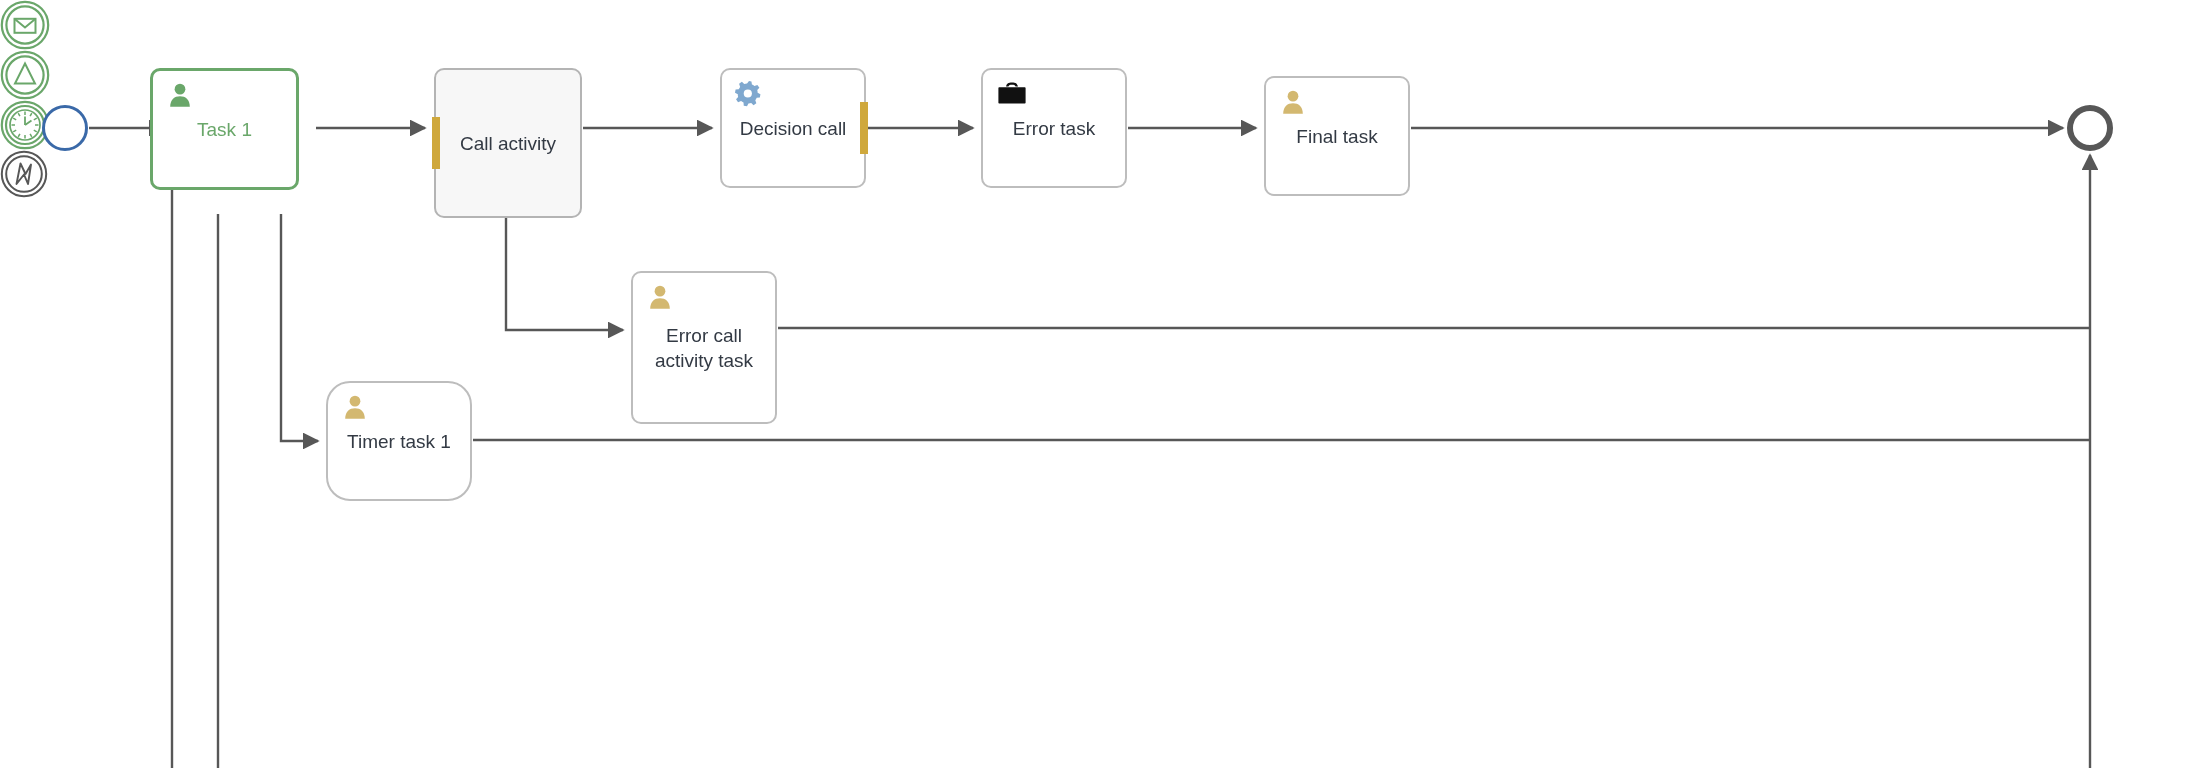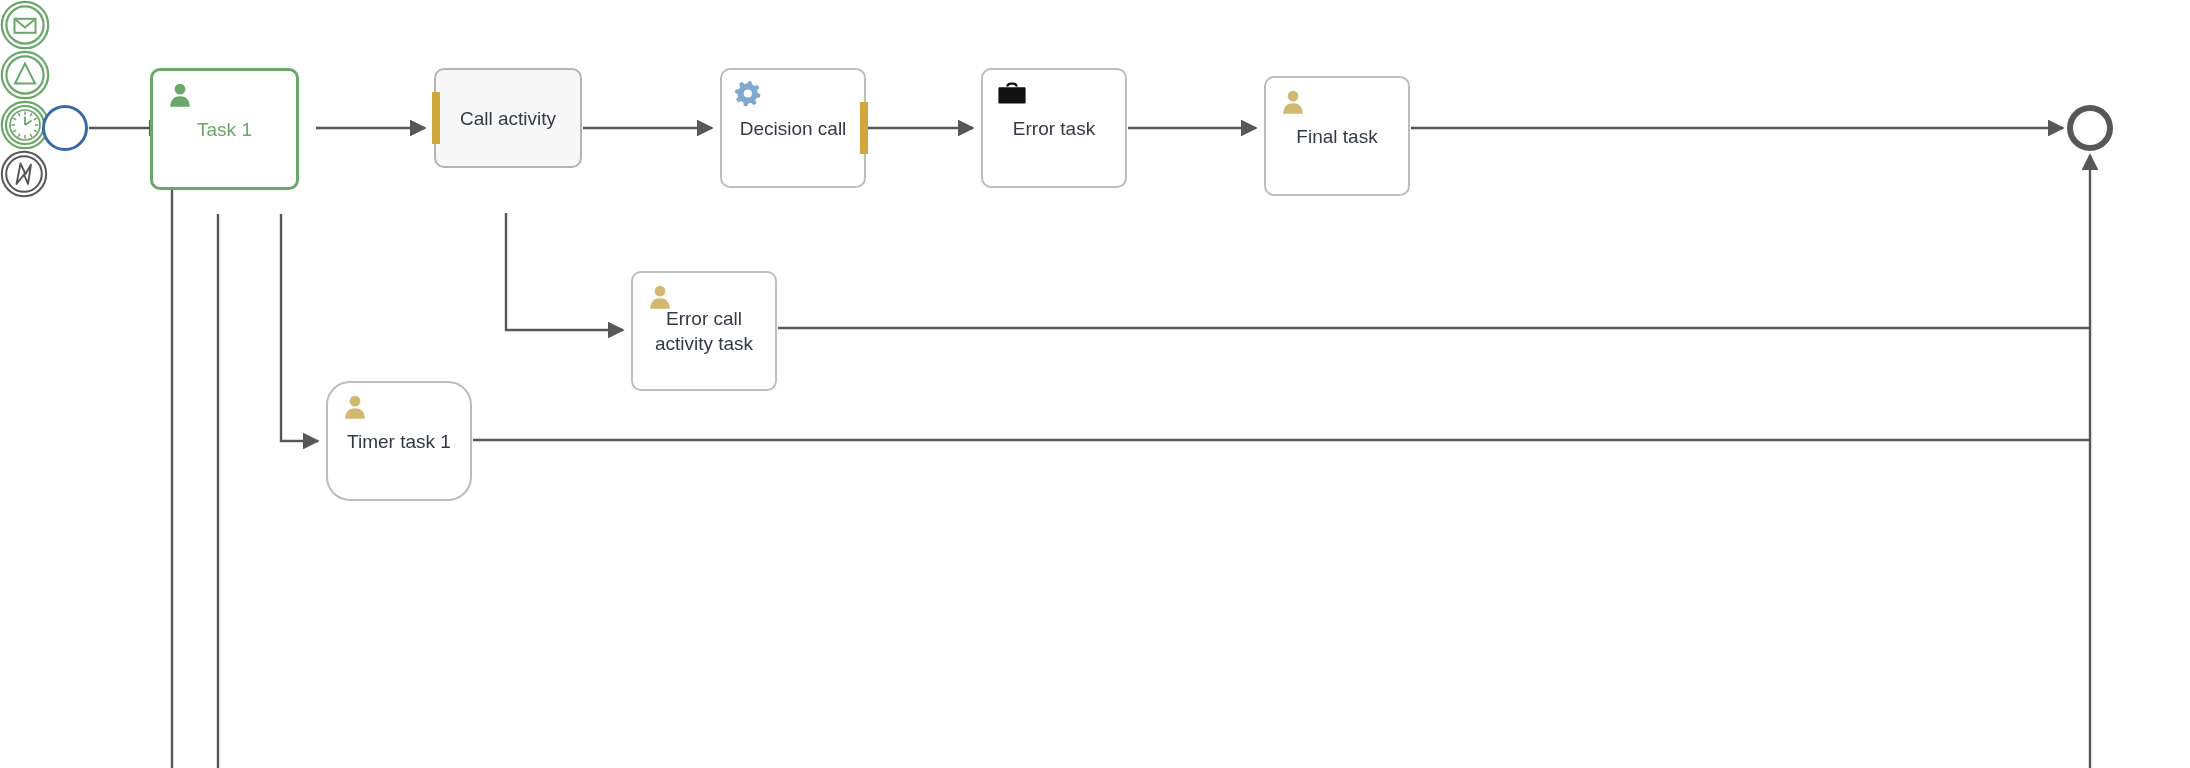--- a/index.html
+++ b/index.html
@@ -149,21 +149,21 @@
   <div class="node highlight" style="left:150px; top:68px; width:149px; height:122px;">
     <span class="type-icon">
       <svg viewBox="0 0 24 24" width="28" height="28">
         <circle cx="12" cy="7" r="4.6" fill="#6aa76a"></circle>
         <path d="M3.6 22 C3.6 15.6 7.4 13 12 13 C16.6 13 20.4 15.6 20.4 22 Z" fill="#6aa76a"></path>
       </svg>
     </span>
     <span class="node-label">Task 1</span>
   </div>
 
-  <div class="node filled" style="left:434px; top:68px; width:148px; height:100px;">
+  <div class="node filled" style="left:434px; top:68px; width:148px; height:150px;">
     <span class="gold-bar left"></span>
     <span class="node-label">Call activity</span>
   </div>
 
   <div class="node" style="left:720px; top:68px; width:146px; height:120px;">
     <span class="type-icon">
       <svg viewBox="0 0 24 24" width="28" height="28">
         <path fill="#7fa8cf" d="M12 0.8 L14.1 1.2 L14.5 3.9 A8.3 8.3 0 0 1 16.6 5.1 L19.2 4.2 L20.9 6.6 L19.1 8.6 A8.3 8.3 0 0 1 19.4 11 L21.8 12.2 L21.3 15 L18.6 15.2 A8.3 8.3 0 0 1 17.4 17.3 L18.3 19.9 L15.9 21.6 L13.9 19.8 A8.3 8.3 0 0 1 11.5 20.1 L10.3 22.5 L7.5 22 L7.3 19.3 A8.3 8.3 0 0 1 5.2 18.1 L2.6 19 L0.9 16.6 L2.7 14.6 A8.3 8.3 0 0 1 2.4 12.2 L0 11 L0.5 8.2 L3.2 8 A8.3 8.3 0 0 1 4.4 5.9 L3.5 3.3 L5.9 1.6 L7.9 3.4 A8.3 8.3 0 0 1 10.3 3.1 Z"></path>
         <circle cx="11" cy="11.6" r="3.5" fill="#ffffff"></circle>
       </svg>
@@ -185,21 +185,21 @@
   <div class="node" style="left:1264px; top:76px; width:146px; height:120px;">
     <span class="type-icon">
       <svg viewBox="0 0 24 24" width="28" height="28">
         <circle cx="12" cy="7" r="4.6" fill="#d3b870"></circle>
         <path d="M3.6 22 C3.6 15.6 7.4 13 12 13 C16.6 13 20.4 15.6 20.4 22 Z" fill="#d3b870"></path>
       </svg>
     </span>
     <span class="node-label">Final task</span>
   </div>
 
-  <div class="node" style="left:631px; top:271px; width:146px; height:120px;">
+  <div class="node" style="left:631px; top:271px; width:146px; height:153px;">
     <span class="type-icon">
       <svg viewBox="0 0 24 24" width="28" height="28">
         <circle cx="12" cy="7" r="4.6" fill="#d3b870"></circle>
         <path d="M3.6 22 C3.6 15.6 7.4 13 12 13 C16.6 13 20.4 15.6 20.4 22 Z" fill="#d3b870"></path>
       </svg>
     </span>
     <span class="node-label">Error call
 activity task</span>
   </div>
 

